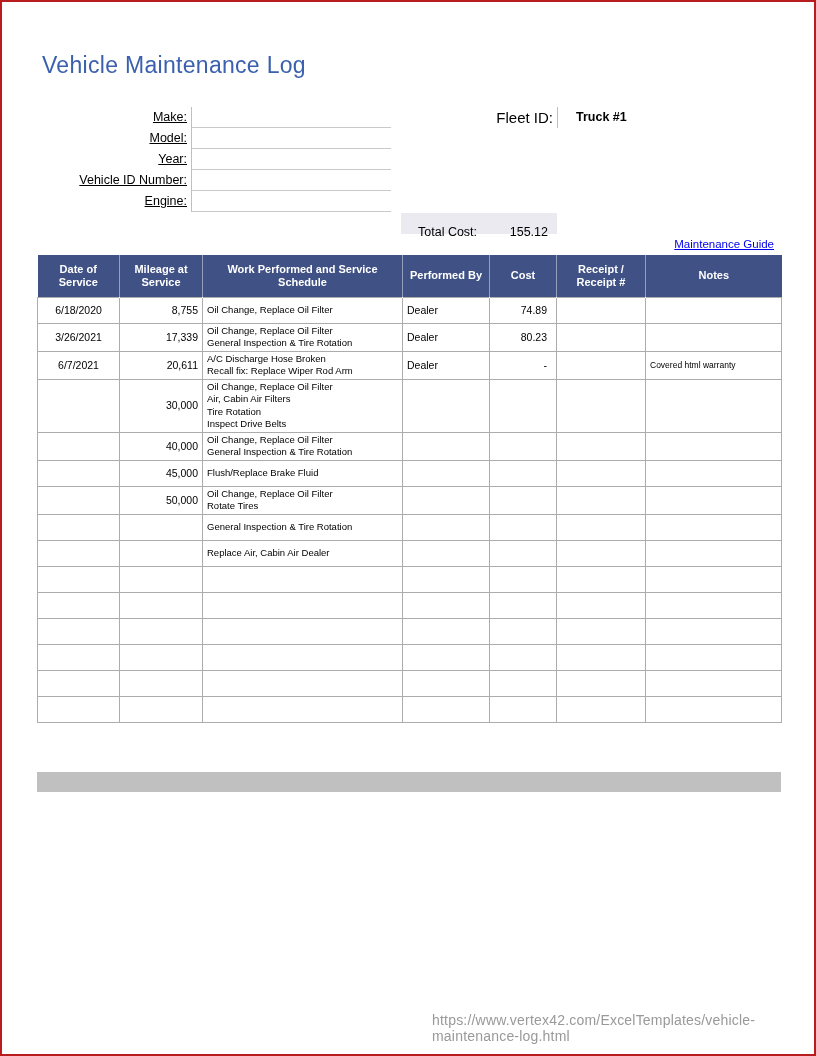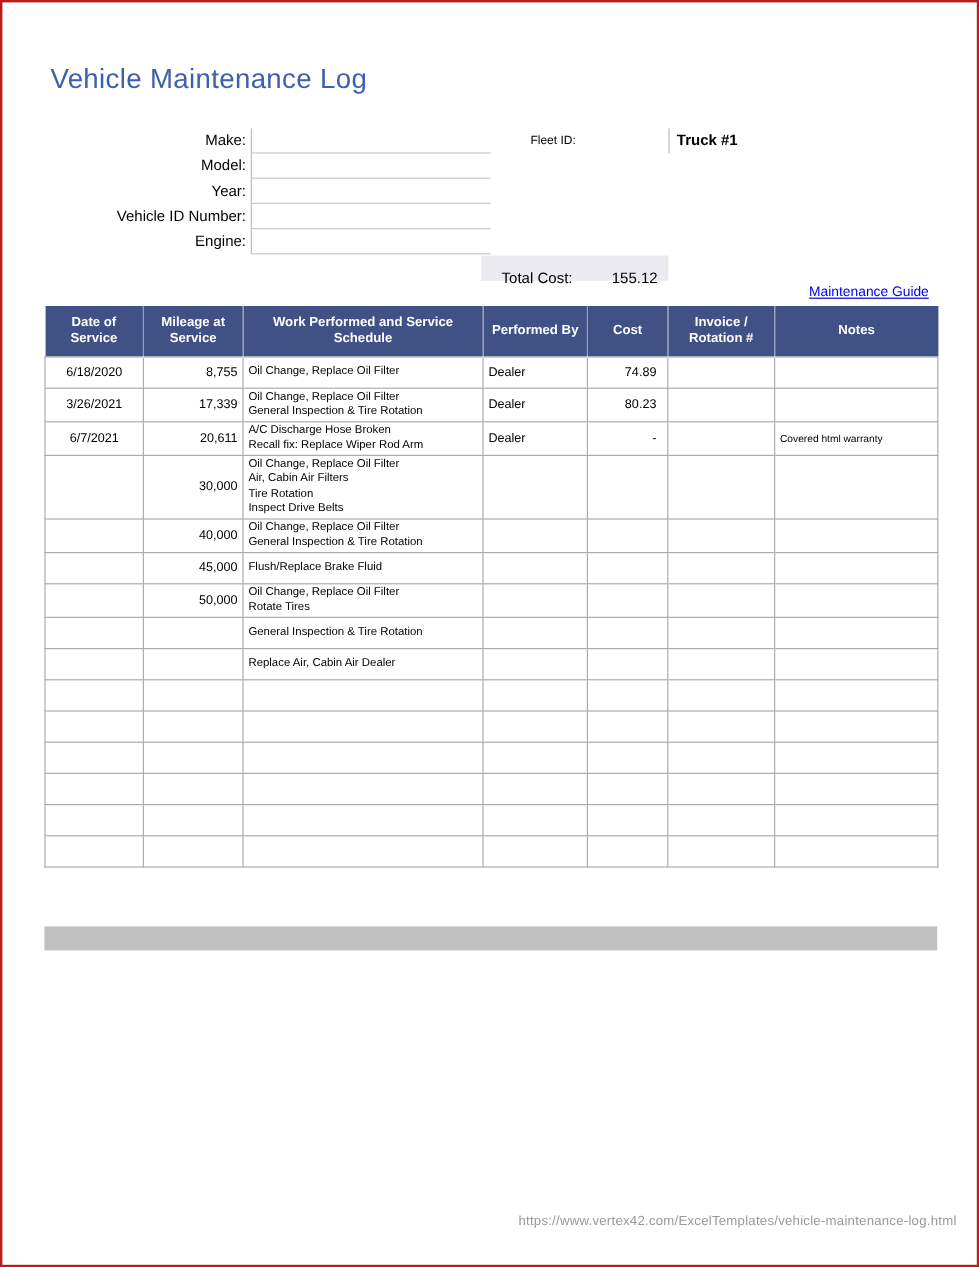--- a/index.html
+++ b/index.html
@@ -8,34 +8,34 @@
   .page {
     position:relative; width:816px; height:1056px; background:#fff;
     border:2px solid #b91c1c; overflow:hidden;
   }
   .title {
     position:absolute; left:40px; top:50px;
     font-size:23px; font-weight:400; letter-spacing:0.3px;
     color:var(--title-blue,#3B60AE);
   }
   
-  .form-area { position:absolute; left:43px; top:105px; width:364px; }
+  .form-area { position:absolute; left:25px; top:105px; width:364px;text-decoration:underline; }
   .form-row { display:flex; height:21px; }
   .form-label {
     width:164px; text-align:right; padding-right:4px;
     font-size:12.5px; line-height:21px; color:#000;
   }
   .form-value {
     flex:1; border-left:1px solid #bfbfbf; border-bottom:1px solid #c9c9c9;
     font-size:12.5px; line-height:21px; padding-left:4px;
   }
   
   .fleet { position:absolute; left:440px; top:105px; height:21px; display:flex; }
-  .fleet-label { width:115px; padding-right:4px; font-size:10px; line-height:21px; }
-  .fleet-value { border-left:1px solid #bfbfbf; padding-left:6px; font-size:12.5px; font-weight:bold; line-height:21px; }
+  .fleet-label { width:115px; text-align:right; padding-right:4px; font-size:15px; line-height:21px; }
+  .fleet-value { border-left:1px solid #bfbfbf; padding-left:18px; font-size:12.5px; font-weight:bold; line-height:21px; }
   
   .total-cost {
     position:absolute; left:399px; top:211px; width:156px; height:21px;
     background:var(--total-cost-bg,#EAEAF0);
     display:flex; align-items:center; padding:16px 9px 0 17px; font-size:12.5px;
   }
   .total-cost-value { margin-left:auto; }
   
   .guide-link {
     position:absolute; right:40px; top:236px;
@@ -64,21 +64,21 @@
   .log-table tbody td.col-performed_by { font-size:10.5px; }
   .log-table tbody td.col-cost    { text-align:right; padding-right:9px; font-size:10.5px; }
   .log-table tbody td.col-invoice { text-align:center; }
   .log-table tbody td.col-notes   { font-size:8.5px; }
   .bottom-bar {
     position:absolute; left:35px; top:770px; width:744px; height:20px;
     background:var(--bottom-bar-gray,#C0C0C0);
   }
   .footer-url {
     position:absolute; left:430px; top:1010px;
-    font-size:11px; color:var(--footer-gray,#999999); letter-spacing:0.2px;
+    font-size:14px; color:var(--footer-gray,#999999); letter-spacing:0.2px;
     text-decoration:none; cursor:pointer;
   }
 </style>
 </head>
 <body>
 
 <div class="page">
 
   <div class="title">Vehicle Maintenance Log</div>
 
@@ -127,21 +127,21 @@
         <col style="width:89px">
         <col style="width:136px">
     </colgroup>
     <thead>
       <tr>
         <th>Date of Service</th>
         <th>Mileage at Service</th>
         <th>Work Performed and Service Schedule</th>
         <th>Performed By</th>
         <th>Cost</th>
-        <th>Invoice / Rotation #</th>
+        <th>Receipt / Receipt #</th>
         <th>Notes</th>
       </tr>
     </thead>
     <tbody>
         <tr>
           <td class="col-date">6/18/2020</td>
           <td class="col-mileage">8,755</td>
           <td class="col-work">Oil Change, Replace Oil Filter</td>
           <td class="col-performed_by">Dealer</td>
           <td class="col-cost">74.89</td>

